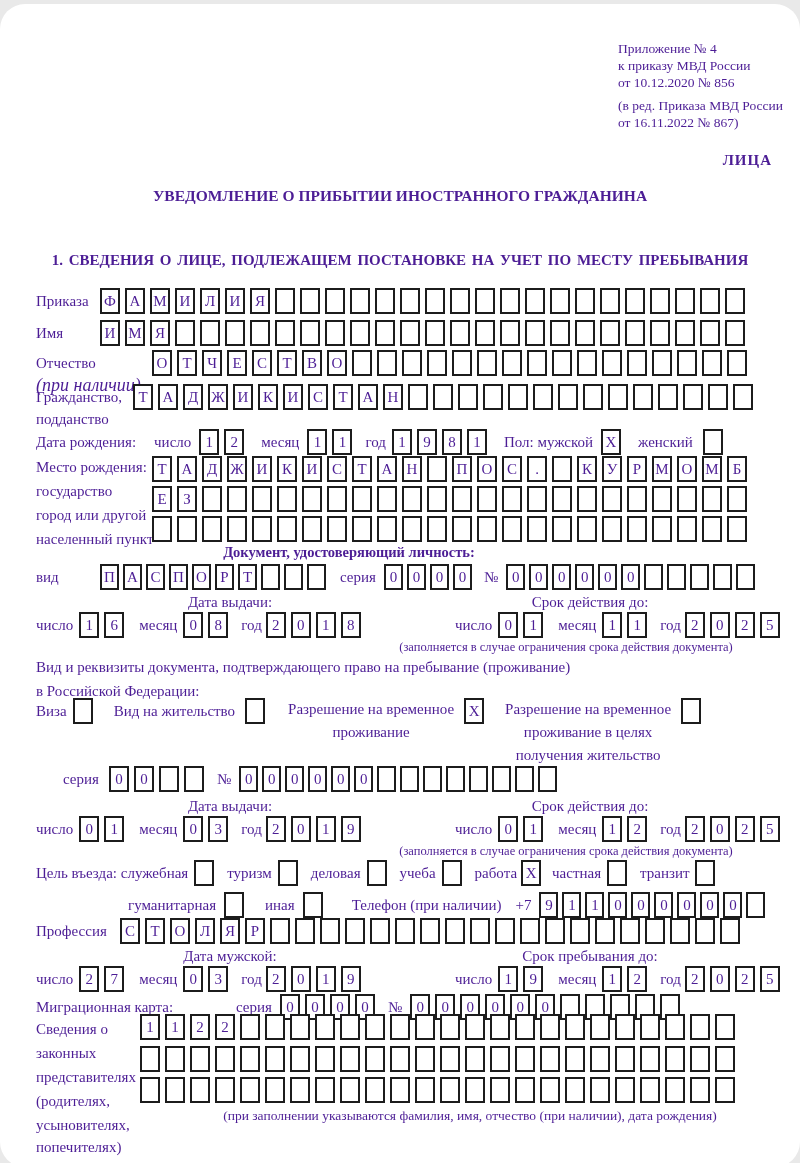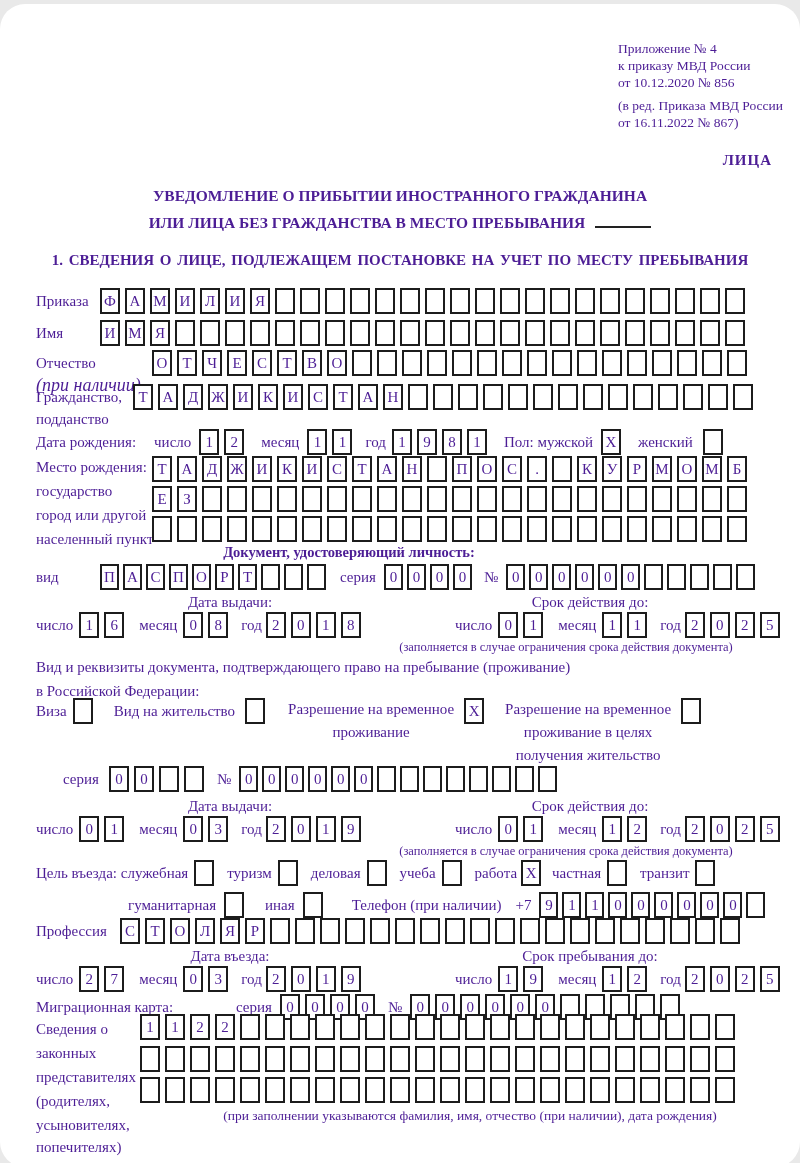--- a/index.html
+++ b/index.html
@@ -40,23 +40,20 @@
   <div class="abs" style="left:618px;top:36px;">
     <div class="hdr-line">Приложение № 4</div>
     <div class="hdr-line">к приказу МВД России</div>
     <div class="hdr-line">от 10.12.2020 № 856</div>
     <div class="hdr-line gap-top">(в ред. Приказа МВД России</div>
     <div class="hdr-line">от 16.11.2022 № 867)</div>
   </div>
   <div class="abs b" style="left:560px;top:148px;width:212px;text-align:right;letter-spacing:1px;font-size:15px;">ЛИЦА</div>
 
   <div class="abs b center" style="left:0;top:183px;width:800px;font-size:15.5px;">УВЕДОМЛЕНИЕ О ПРИБЫТИИ ИНОСТРАННОГО ГРАЖДАНИНА</div>
-  <div class="abs b center" style="left:0;top:206px;width:800px;font-size:15.5px;">
-    <span>ИЛИ ЛИЦА БЕЗ ГРАЖДАНСТВА В МЕСТО ПРЕБЫВАНИЯ</span><span class="title-underline"></span>
-  </div>
   <div class="abs b center" style="left:28px;top:248px;width:744px;font-size:15px;word-spacing:2px;">1. СВЕДЕНИЯ О ЛИЦЕ, ПОДЛЕЖАЩЕМ ПОСТАНОВКЕ НА УЧЕТ ПО МЕСТУ ПРЕБЫВАНИЯ</div>
 
   <div class="crow" style="left:36px;top:284px;">
     <span class="lbl" style="width:64px;">Приказа</span>
     <span class="cells">
         <span class="cell">Ф</span>
         <span class="cell">А</span>
         <span class="cell">М</span>
         <span class="cell">И</span>
         <span class="cell">Л</span>
@@ -554,21 +551,21 @@
         <span class="cell"></span>
         <span class="cell"></span>
         <span class="cell"></span>
         <span class="cell"></span>
         <span class="cell"></span>
         <span class="cell"></span>
         <span class="cell"></span>
       </span>
   </div>
 
-  <div class="abs center" style="left:60px;top:944px;width:340px;">Дата въезда:</div>
+  <div class="abs center" style="left:60px;top:944px;width:340px;">Дата мужской:</div>
   <div class="abs center" style="left:430px;top:944px;width:320px;">Срок пребывания до:</div>
   <div class="crow" style="left:36px;top:962px;">
     <span class="lbl mr6">число</span>
     <span class="cells mr10">
         <span class="cell">2</span>
         <span class="cell">7</span>
       </span>
     <span class="lbl mr6">месяц</span>
     <span class="cells mr8">
         <span class="cell">0</span>

